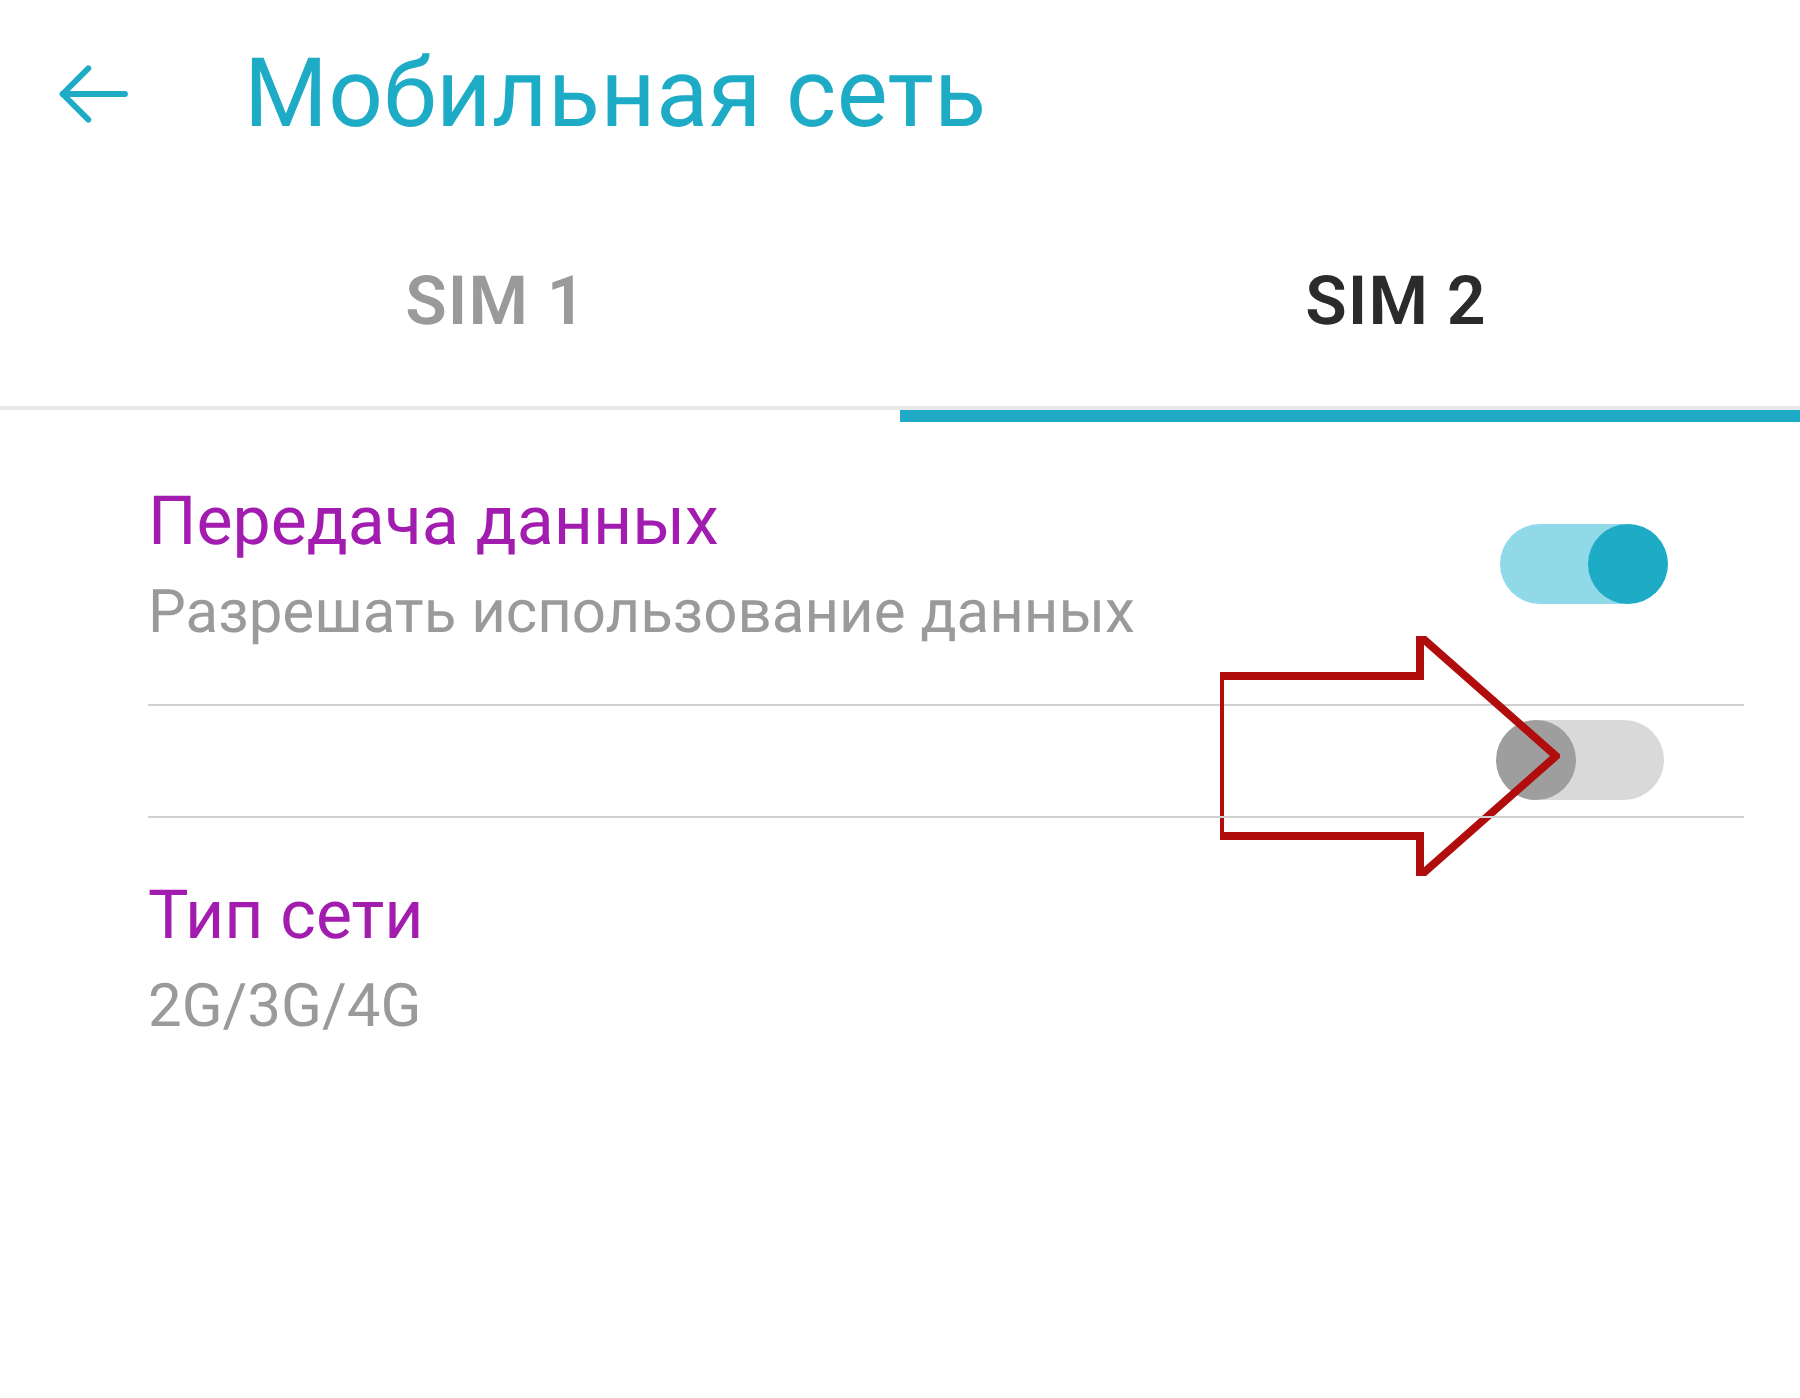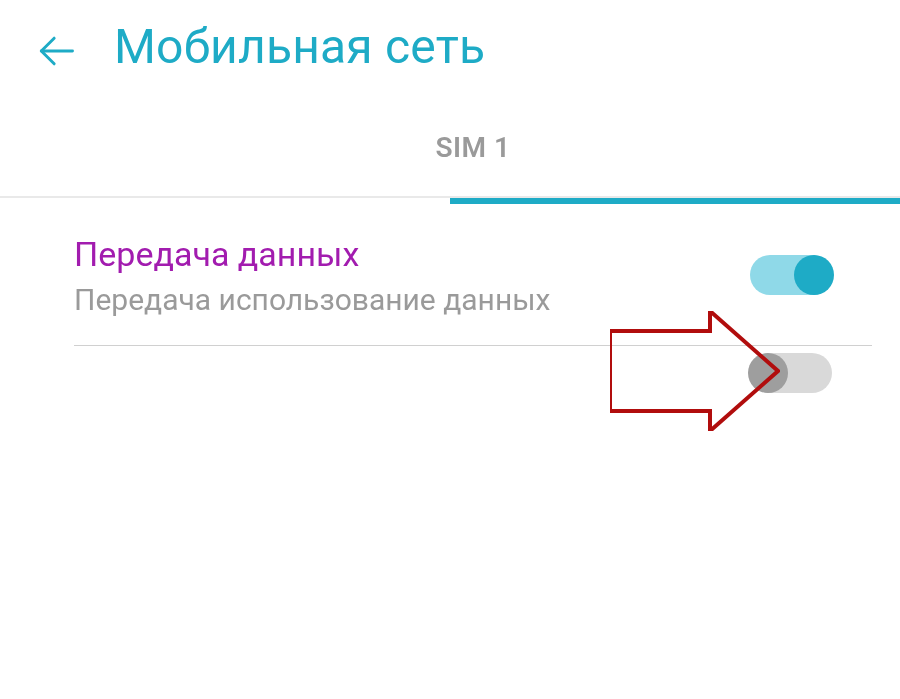--- a/index.html
+++ b/index.html
@@ -1,22 +1,22 @@
 <!DOCTYPE html>
 <html><head>
   <meta charset="utf-8">
   <style>
     * { box-sizing: border-box; margin: 0; padding: 0; }
     body { font-family: -apple-system, Roboto, "Helvetica Neue", Arial, sans-serif; background: #fff; width: 900px; height: 699px; overflow: hidden; }
-    .header { display: flex; align-items: flex-end; padding: 18px 28px 18px 32px; }
+    .header { display: flex; align-items: center; padding: 18px 28px 18px 22px; gap: 18px; }
     .back-icon { display:inline-flex; align-items:center; justify-content:center; width:48px; height:48px; }
     .back-icon svg { width: 44px; height: 44px; }
     .title { font-size: 48px; color: #1eabc6; font-weight: 400; margin-left: 34px; letter-spacing: .2px; }
     .tabs { display: flex; border-bottom: 2px solid #e9e9e9; }
-    .tab { flex: 1; text-align: center; padding: 38px 0 32px; font-size: 28px; font-weight: 600; color: #9a9a9a; letter-spacing: .5px; cursor: pointer; margin-left: 46px; }
+    .tab { flex: 1; text-align: center; padding: 38px 0 32px; font-size: 34px; font-weight: 600; color: #9a9a9a; letter-spacing: .5px; cursor: pointer; margin-left: 46px; }
     .tab.active { color: #2b2b2b; }
     .tab-underline { height: 6px; background: #1eabc6; width: 50%; margin-left: 50%; }
     .list { padding: 0 0 0 0; }
     .item { position: relative; padding: 30px 28px 26px 74px; }
     .item + .item::before { content:""; position:absolute; left:74px; right:28px; top:0; height:1px; background:#d0d0d0; }
     .item-title { font-size: 34px; color: #a21caf; font-weight: 400; margin-bottom: 6px; }
     .item-sub { font-size: 30px; color: #9a9a9a; line-height: 1.3; max-width: 540px; }
     .toggle { position: absolute; right: 68px; top: 50%; transform: translateY(-50%); width: 82px; height: 40px; }
     .toggle .track { position:absolute; inset:0; border-radius: 40px; }
     .toggle .thumb { position:absolute; width:40px; height:40px; border-radius:50%; top:50%; transform: translateY(-50%); }
@@ -35,40 +35,45 @@
     <svg viewBox="0 0 24 24" fill="none" stroke="#1eabc6" stroke-width="1.6" stroke-linecap="round" stroke-linejoin="round">
       <line x1="21" y1="12" x2="4" y2="12"></line>
       <polyline points="11 5 4 12 11 19"></polyline>
     </svg>
   </span>
   <div class="title">Мобильная сеть</div>
 </div>
 
 <div class="tabs">
   <div class="tab">SIM 1</div>
+  <div class="tab active">SIM 2</div>
 </div>
 <div class="tab-underline"></div>
 
 <div class="list">
 
   <div class="item">
     <div class="item-title">Передача данных</div>
-    <div class="item-sub">Передача использование данных</div>
+    <div class="item-sub">Разрешать использование данных</div>
     <div class="toggle on">
       <div class="track"></div>
       <div class="thumb"></div>
     </div>
   </div>
 
   <div class="item">
     <div class="toggle off">
       <div class="track"></div>
       <div class="thumb"></div>
     </div>
     <div class="arrow-annot">
       <svg viewBox="0 0 170 120">
         <polygon points="0,20 100,20 100,0 168,60 100,120 100,100 0,100" fill="none" stroke="#b10d0d" stroke-width="4" stroke-linejoin="miter"></polygon>
       </svg>
     </div>
   </div>
 
+  <div class="item">
+    <div class="item-title">Тип сети</div>
+    <div class="item-sub">2G/3G/4G</div>
+  </div>
 
 </div>
 
 </body></html>

